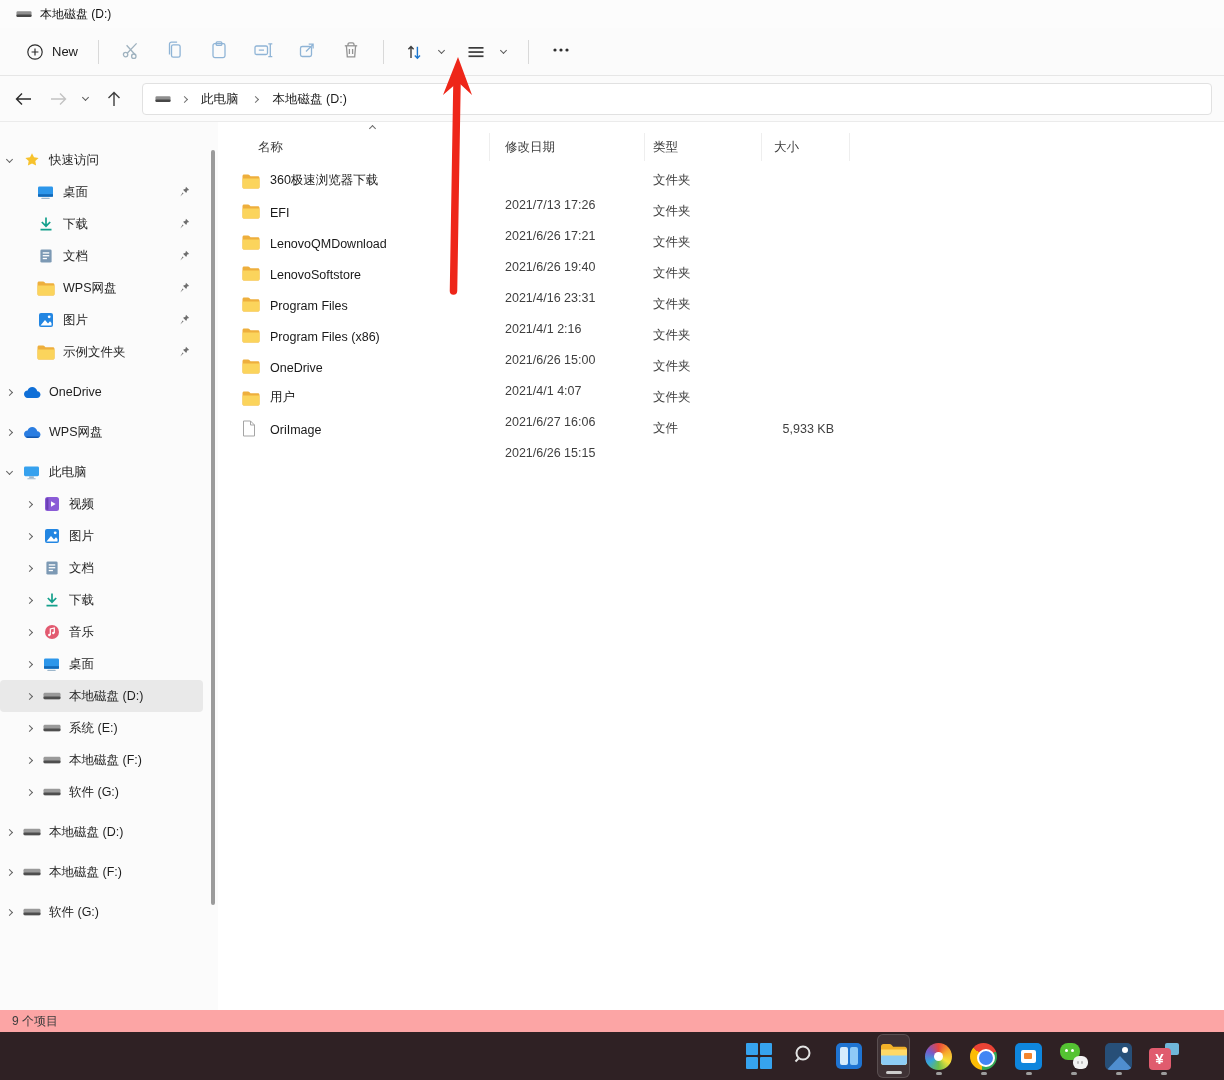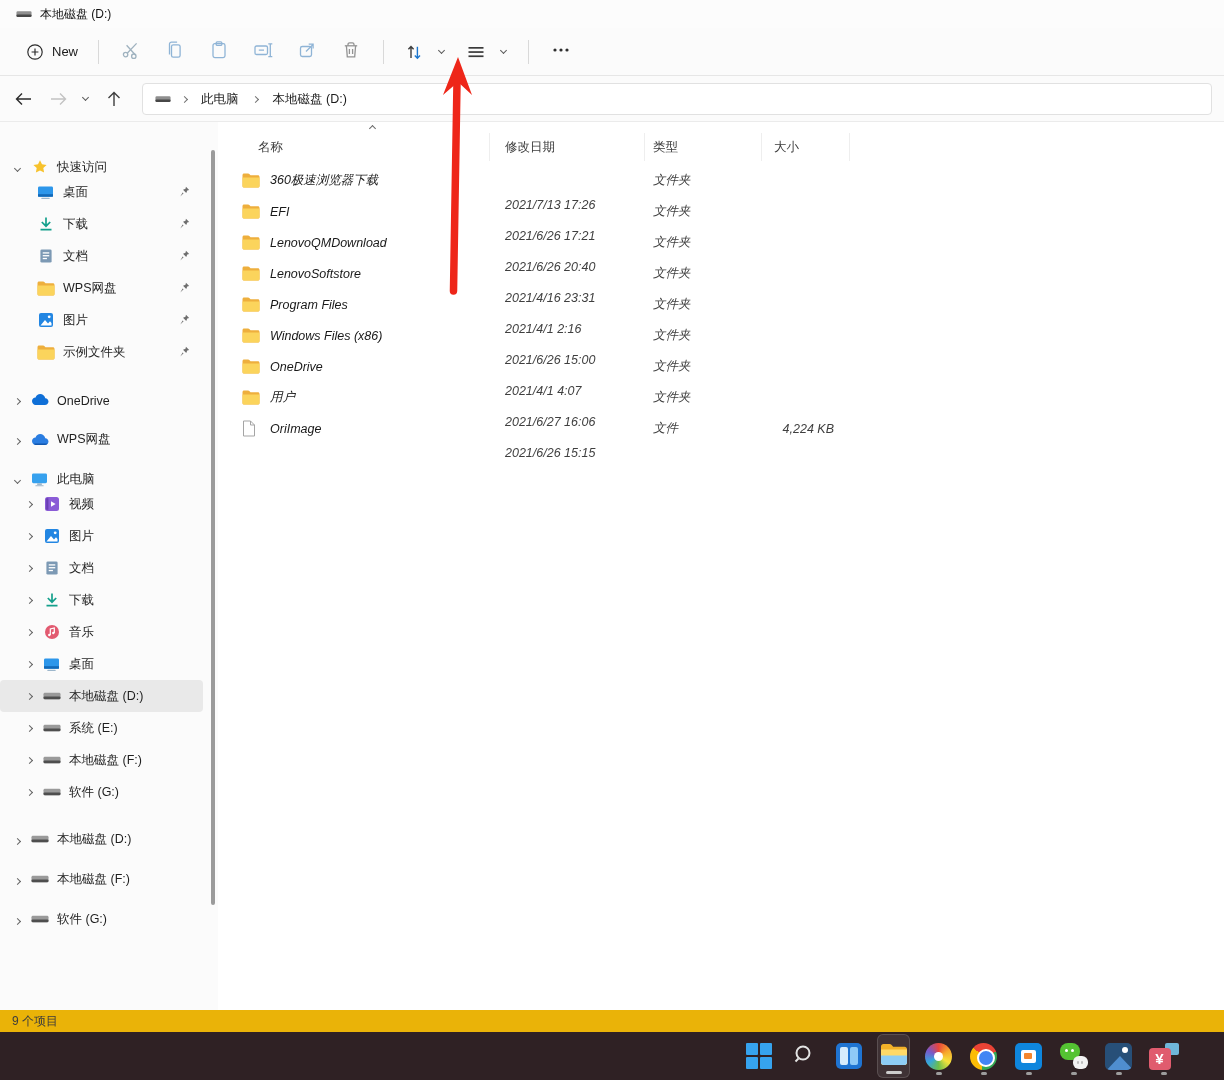--- a/index.html
+++ b/index.html
@@ -29,21 +29,21 @@
   
   #main { position:absolute; left:0; top:122px; width:1224px; height:888px; display:flex; }
 
   
   #sidebar { position:relative; width:218px; height:100%; background:#fbfbfb; padding-top:22px; overflow:hidden; flex:none; }
   .srow { display:flex; align-items:center; height:32px; font-size:12.5px; color:#1f1f1f; margin-right:15px; border-radius:4px; position:relative; }
   .srow.sel { background:#e9e9e9; }
   .srow .chev { width:14px; height:14px; display:flex; align-items:center; justify-content:center; flex:none; }
   .srow .chev i { width:5px; height:5px; border-right:1.3px solid #636363; border-bottom:1.3px solid #636363; transform:rotate(-45deg); display:block; }
   .srow .chev.down i { transform:rotate(45deg); margin-top:-2px; }
-  .lvl1 { padding-left:10px;align-items:flex-end; }
+  .lvl1 { padding-left:2px; }
   .lvl2 { padding-left:22px;text-align:right; }
   .qa-child { padding-left:36px; }
   .srow .sico { width:19px; height:18px; display:flex; align-items:center; justify-content:center; margin:0 8px 0 6px; flex:none; }
   .qa-child .sico { margin-left:0; }
   .srow .lbl { white-space:nowrap; }
   .srow .pin { position:absolute; right:12px; top:10px; width:12px; height:12px; }
   .gap8 { margin-top:8px; }
   #side-scroll { position:absolute; right:3px; top:28px; width:4px; height:755px; background:#9b9b9b; border-radius:2px; }
 
   
@@ -51,29 +51,29 @@
   #cols { display:flex; height:28px; align-items:center; margin-left:22px; position:relative; }
   .col { font-size:12.5px; color:#3c3c3c; height:28px; display:flex; align-items:center; border-right:1px solid #eeeeee; }
   .col.c-name { width:250px; padding-left:18px; position:relative; }
   .col.c-date { width:155px; padding-left:15px; }
   .col.c-type { width:117px; padding-left:8px; }
   .col.c-size { width:88px; padding-left:12px; }
   #sort-caret { position:absolute; left:130px; top:-7px; width:12px; height:10px; }
   #sort-caret i { width:5px; height:5px; border-right:1.2px solid #6a6a6a; border-bottom:1.2px solid #6a6a6a; transform:rotate(-135deg); display:block; }
   #rows { margin-top:4px; }
   .frow { display:flex; align-items:center; height:31px; margin-left:22px; font-size:12.5px; }
-  .fcell { display:flex; align-items:center;font-style:italic; }
+  .fcell { display:flex; align-items:flex-end; }
   .f-name { width:250px; color:#191919; }
   .f-name .fico { width:20px; height:16px; margin-right:8px; margin-left:2px; display:flex; align-items:center; }
   .f-date { width:155px; padding-left:15px; color:#3f3f3f;margin-top:48px; }
   .f-type { width:117px; padding-left:8px; color:#3f3f3f; }
   .f-size { width:88px; padding-right:16px; justify-content:flex-end; color:#3f3f3f; }
 
   
-  #statusbar { position:absolute; left:0; top:1010px; width:1224px; height:22px; background:#eab308; display:flex; align-items:center; padding-left:12px; font-size:12px; color:#3d3d3d; }
+  #statusbar { position:absolute; left:0; top:1010px; width:1224px; height:22px; background:#fca5a5; display:flex; align-items:center; padding-left:12px; font-size:12px; color:#3d3d3d; }
   #taskbar { position:absolute; left:0; top:1032px; width:1224px; height:48px; background:#2f2124; }
   #tb-icons { position:absolute; left:742px; top:0; height:48px; display:flex; gap:12px; align-items:center; }
   .slot { position:relative; width:33px; height:44px; display:flex; align-items:center; justify-content:center; border-radius:6px; }
   .slot.active { background:rgba(255,255,255,.08); border:1px solid rgba(255,255,255,.14); }
   .ind { position:absolute; bottom:3px; left:50%; transform:translateX(-50%); width:6px; height:3px; border-radius:2px; background:#9d9d9d; }
   .slot.active .ind { width:16px; background:#cccccc; }
   
   .winlogo { display:grid; grid-template-columns:12px 12px; grid-template-rows:12px 12px; gap:2px; }
   .winlogo b { background:#36a3ee; border-radius:1px; }
   .tview { width:26px; height:26px; background:#1f74d2; border-radius:5px; display:flex; gap:2px; padding:4px; }
@@ -587,21 +587,21 @@
       <div class="frow">
         <div class="fcell f-name">
             <span class="fico">
               <svg width="18" height="15" viewBox="0 0 18 15">
                 <path d="M.5 2.2C.5 1.3 1.2.6 2.1.6h4.1c.4 0 .8.2 1.1.5l1.2 1.2h7.4c.9 0 1.6.7 1.6 1.6v9c0 .9-.7 1.6-1.6 1.6H2.1c-.9 0-1.6-.7-1.6-1.6z" fill="#eeaf3d"></path>
                 <path d="M.5 4.6h17v8.2c0 .9-.7 1.6-1.6 1.6H2.1c-.9 0-1.6-.7-1.6-1.6z" fill="#fbd45c"></path>
               </svg>
             </span>
             <span>LenovoQMDownload</span>
           </div>
-        <div class="fcell f-date">2021/6/26 20:40</div>
+        <div class="fcell f-date">2021/6/26 19:40</div>
         <div class="fcell f-type">文件夹</div>
         <div class="fcell f-size"></div>
       </div>
       <div class="frow">
         <div class="fcell f-name">
             <span class="fico">
               <svg width="18" height="15" viewBox="0 0 18 15">
                 <path d="M.5 2.2C.5 1.3 1.2.6 2.1.6h4.1c.4 0 .8.2 1.1.5l1.2 1.2h7.4c.9 0 1.6.7 1.6 1.6v9c0 .9-.7 1.6-1.6 1.6H2.1c-.9 0-1.6-.7-1.6-1.6z" fill="#eeaf3d"></path>
                 <path d="M.5 4.6h17v8.2c0 .9-.7 1.6-1.6 1.6H2.1c-.9 0-1.6-.7-1.6-1.6z" fill="#fbd45c"></path>
               </svg>
@@ -627,21 +627,21 @@
         <div class="fcell f-size"></div>
       </div>
       <div class="frow">
         <div class="fcell f-name">
             <span class="fico">
               <svg width="18" height="15" viewBox="0 0 18 15">
                 <path d="M.5 2.2C.5 1.3 1.2.6 2.1.6h4.1c.4 0 .8.2 1.1.5l1.2 1.2h7.4c.9 0 1.6.7 1.6 1.6v9c0 .9-.7 1.6-1.6 1.6H2.1c-.9 0-1.6-.7-1.6-1.6z" fill="#eeaf3d"></path>
                 <path d="M.5 4.6h17v8.2c0 .9-.7 1.6-1.6 1.6H2.1c-.9 0-1.6-.7-1.6-1.6z" fill="#fbd45c"></path>
               </svg>
             </span>
-            <span>Windows Files (x86)</span>
+            <span>Program Files (x86)</span>
           </div>
         <div class="fcell f-date">2021/6/26 15:00</div>
         <div class="fcell f-type">文件夹</div>
         <div class="fcell f-size"></div>
       </div>
       <div class="frow">
         <div class="fcell f-name">
             <span class="fico">
               <svg width="18" height="15" viewBox="0 0 18 15">
                 <path d="M.5 2.2C.5 1.3 1.2.6 2.1.6h4.1c.4 0 .8.2 1.1.5l1.2 1.2h7.4c.9 0 1.6.7 1.6 1.6v9c0 .9-.7 1.6-1.6 1.6H2.1c-.9 0-1.6-.7-1.6-1.6z" fill="#eeaf3d"></path>
@@ -673,21 +673,21 @@
             <span class="fico">
               <svg width="14" height="17" viewBox="0 0 14 17">
                 <path d="M1.5 1h7l4 4v11h-11z" fill="#fff" stroke="#a5a5a5"></path>
                 <path d="M8.5 1v4h4" fill="none" stroke="#a5a5a5"></path>
               </svg>
             </span>
             <span>OriImage</span>
           </div>
         <div class="fcell f-date">2021/6/26 15:15</div>
         <div class="fcell f-type">文件</div>
-        <div class="fcell f-size">4,224 KB</div>
+        <div class="fcell f-size">5,933 KB</div>
       </div>
     </div>
   </div>
 </div>
 
 <div id="statusbar">
   <span>9 个项目</span>
 </div>
 
 <div id="taskbar">

